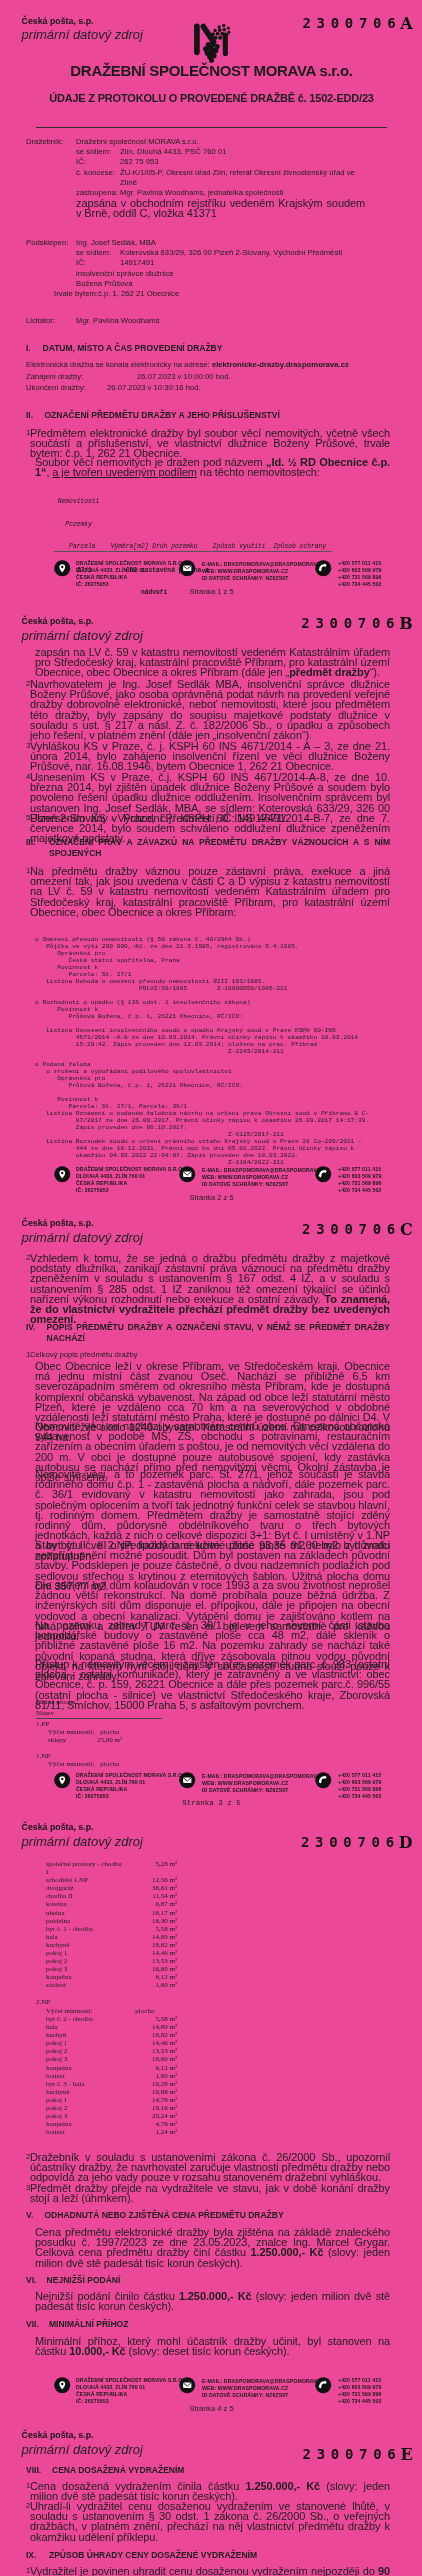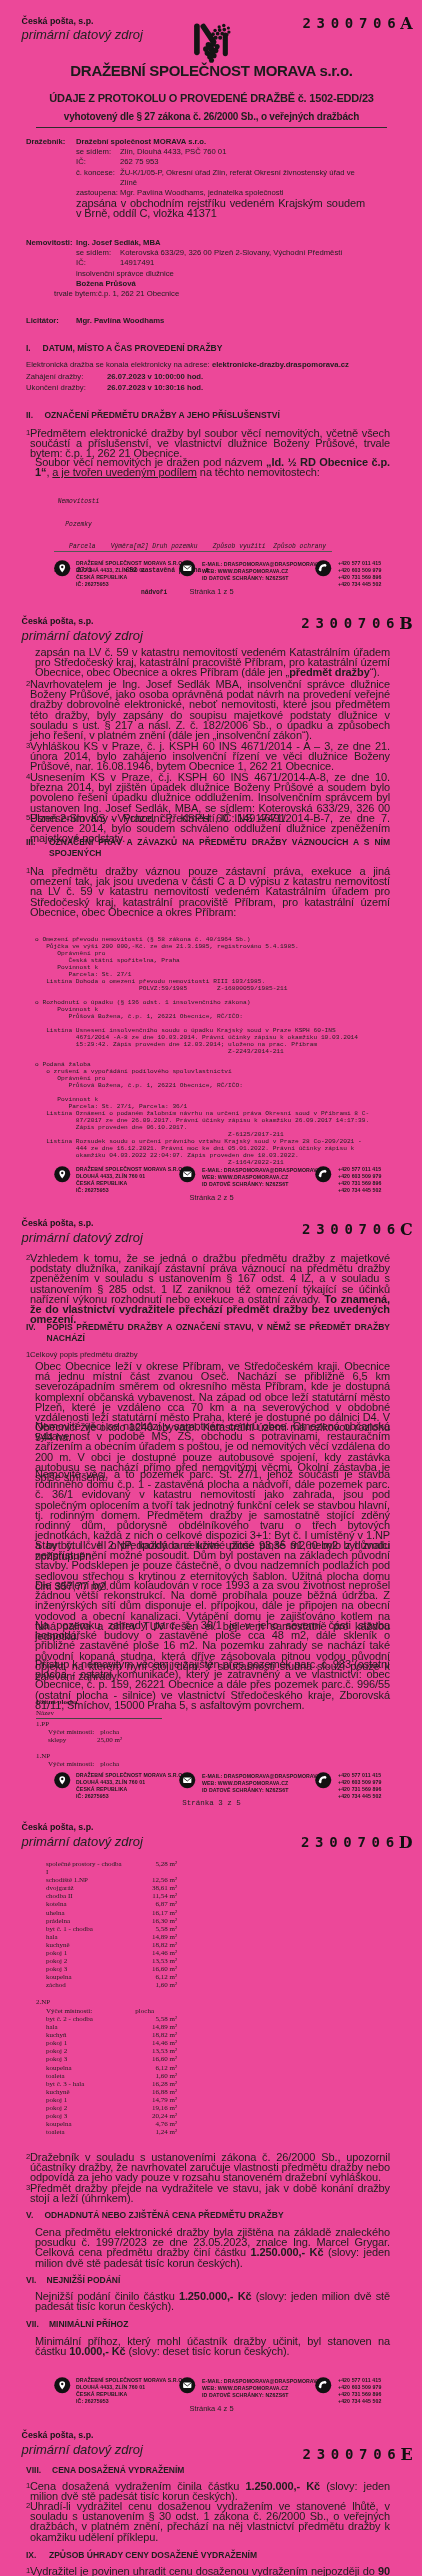--- a/index.html
+++ b/index.html
@@ -18,21 +18,21 @@
   .doctitle{left:0;width:100%;text-align:center;font-weight:700;font-size:15px;letter-spacing:-0.3px;color:#1b1b1b;}
   .docsub{left:0;width:100%;text-align:center;font-weight:700;font-size:11px;letter-spacing:-0.2px;}
   .docsub2{left:0;width:100%;text-align:center;font-weight:700;font-size:10px;letter-spacing:-0.2px;}
   .rule{left:36px;width:351px;height:1.3px;background:#2c2c2c;}
   
   .lrow{display:flex;font-size:7.7px;line-height:10.2px;}
   .ll{flex:0 0 50px;}
   .lv{flex:1;}
   .ll2{flex:0 0 44px;}
   .ll3{flex:0 0 81px;}
-  .b{font-weight:700;}
+  .b{font-weight:400;}
   
   .par{font-size:11px;line-height:10.2px;text-align:justify;letter-spacing:-0.1px;}
   .item .num{position:absolute;left:0;top:0;font-size:7.7px;line-height:10.2px;}
   .item .txt{margin-left:4px;}
   .sec{font-weight:700;font-size:8.5px;line-height:10.8px;}
   .sec .num{position:absolute;left:0;top:0;}
   .sec .ttl{text-align:justify;}
   .ul{text-decoration:underline;}
   
   .kt{font-family:"Liberation Mono",monospace;font-size:6.3px;line-height:7.5px;white-space:pre;color:#1b1b1b;}
@@ -91,21 +91,20 @@
         <circle cx="50" cy="53" r="5.5"></circle>
       <circle cx="34" cy="58" r="5.5"></circle>
         <circle cx="44" cy="57" r="5.5"></circle>
       <circle cx="39" cy="65" r="5.5"></circle>
         <circle cx="47" cy="63" r="5"></circle>
         <circle cx="42" cy="72" r="5"></circle>
     </g>
   </svg>
   <div class="abs doctitle" style="top:62px;">DRAŽEBNÍ SPOLEČNOST MORAVA s.r.o.</div>
   <div class="abs docsub" style="top:92px;">ÚDAJE Z PROTOKOLU O PROVEDENÉ DRAŽBĚ č. 1502-EDD/23</div>
-  <div class="abs docsub2" style="top:111px;">vyhotovený dle § 27 zákona č. 26/2000 Sb., o veřejných dražbách</div>
   <div class="abs rule" style="top:127px;"></div>
 
   <div class="abs" style="left:26px;top:137px;width:364px;">
     <div class="lrow">
         <span class="ll b">Dražebník:</span>
         <span class="lv b">Dražební společnost MORAVA s.r.o.</span>
       </div>
     <div style="margin-left:50px;">
 
     <div class="lrow">
@@ -123,21 +122,21 @@
         <div class="lrow">
           <span class="ll2">zastoupena:</span>
           <span class="lv" style="max-width:242px;">Mgr. Pavlína Woodhams, jednatelka společnosti</span>
         </div>
       </div>
     <div class="par" style="margin-left:50px;width:289px;">zapsána v obchodním rejstříku vedeném Krajským soudem v Brně, oddíl C, vložka 41371</div>
   </div>
 
   <div class="abs" style="left:26px;top:238px;width:364px;">
     <div class="lrow">
-        <span class="ll b">Nemovitosti:</span>
+        <span class="ll b">Podsklepen:</span>
         <span class="lv b">Ing. Josef Sedlák, MBA</span>
       </div>
     <div style="margin-left:50px;">
 
     <div class="lrow">
           <span class="ll2">se sídlem:</span>
           <span class="lv">Koterovská 633/29, 326 00 Plzeň 2-Slovany, Východní Předměstí</span>
         </div>
         <div class="lrow">
           <span class="ll2">IČ:</span>
@@ -159,21 +158,21 @@
 
   <div class="abs sec" style="left:26px;top:343px;width:364px;">
     <span class="num">I.</span>
     <div class="ttl" style="margin-left:16.5px;">DATUM, MÍSTO A ČAS PROVEDENÍ DRAŽBY</div>
   </div>
   <div class="abs" style="left:26px;top:360px;width:364px;font-size:7.7px;line-height:10.2px;">
     <span>Elektronická dražba se konala elektronicky na adrese: </span><b>elektronicke-drazby.draspomorava.cz</b>
   </div>
   <div class="abs" style="left:26px;top:371px;width:364px;">
 
-  <div class="lrow" style="line-height:11.3px;">
+  <div class="lrow" style="line-height:11.3px;gap:30px;">
         <span class="ll3">Zahájení dražby:</span>
         <span class="lv b">26.07.2023 v 10:00:00 hod.</span>
       </div>
       <div class="lrow" style="line-height:11.3px;">
         <span class="ll3">Ukončení dražby:</span>
         <span class="lv b">26.07.2023 v 10:30:16 hod.</span>
       </div>
     </div>
 
   <div class="abs sec" style="left:26px;top:410px;width:364px;">

